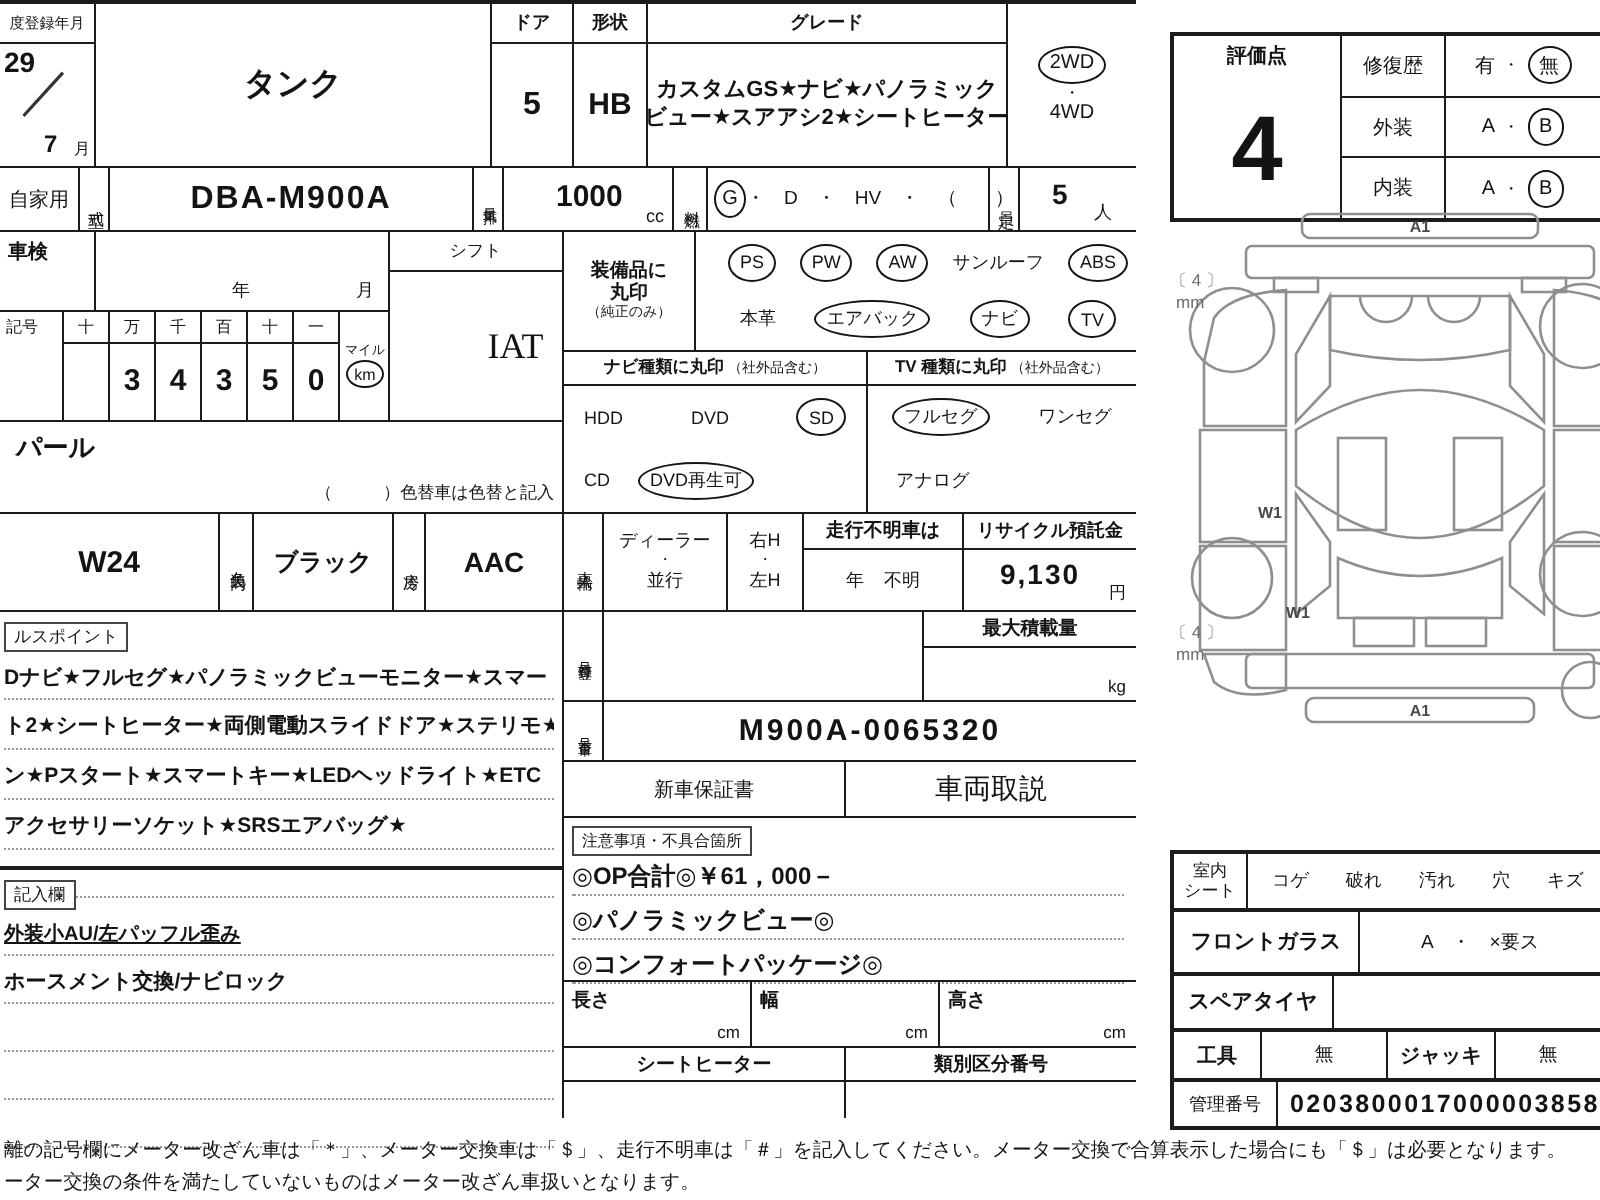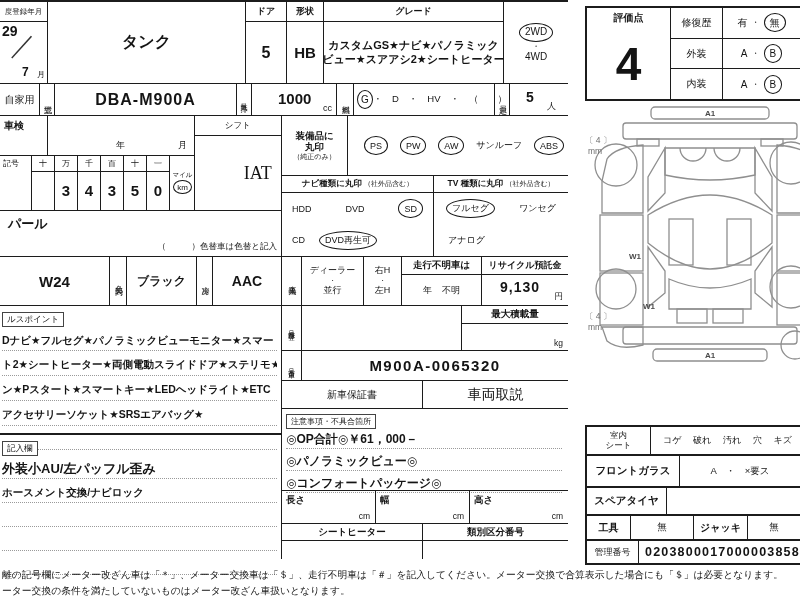--- a/index.html
+++ b/index.html
@@ -151,20 +151,26 @@
             <span style="font-size:7px;">（純正のみ）</span>
           </div>
           <div class="col" style="flex:1;padding:1px 4px;">
             <div class="r" style="flex:1;align-items:center;justify-content:space-between;">
               <span class="circ on" style="font-size:9px;">PS</span>
               <span class="circ on" style="font-size:9px;">PW</span>
               <span class="circ on" style="font-size:9px;">AW</span>
               <span style="font-size:9px;">サンルーフ</span>
               <span class="circ on" style="font-size:9px;">ABS</span>
             </div>
+            <div class="r" style="flex:1;align-items:center;justify-content:space-between;padding:0 6px;">
+              <span style="font-size:9px;">本革</span>
+              <span class="circ on" style="font-size:9px;">エアバック</span>
+              <span class="circ on" style="font-size:9px;">ナビ</span>
+              <span class="circ on" style="font-size:9px;">TV</span>
+            </div>
           </div>
         </div>
         <div class="r" style="flex:1;">
           <div class="col br" style="width:152px;">
             <div class="hd bb" style="height:17px;gap:2px;">
               <span style="font-weight:bold;font-size:8.5px;">ナビ種類に丸印</span>
               <span style="font-size:7px;">（社外品含む）</span>
             </div>
             <div class="r" style="flex:1;align-items:center;justify-content:space-between;padding:0 10px;">
               <span style="font-size:9px;">HDD</span>
@@ -236,21 +242,21 @@
         <div style="height:127px;position:relative;padding:2px 4px 0 2px;">
           <span class="chip">ルスポイント</span>
           <div class="dotline pv" style="height:24px;line-height:26px;font-size:10.5px;white-space:nowrap;overflow:hidden;">Dナビ★フルセグ★パノラミックビューモニター★スマートア</div>
           <div class="dotline pv" style="height:25px;line-height:27px;font-size:10.5px;white-space:nowrap;overflow:hidden;">ト2★シートヒーター★両側電動スライドドア★ステリモ★ク</div>
           <div class="dotline pv" style="height:25px;line-height:27px;font-size:10.5px;white-space:nowrap;overflow:hidden;">ン★Pスタート★スマートキー★LEDヘッドライト★ETC</div>
           <div class="dotline pv" style="height:25px;line-height:27px;font-size:10.5px;white-space:nowrap;overflow:hidden;">アクセサリーソケット★SRSエアバッグ★</div>
           <div class="dotline" style="height:24px;"></div>
         </div>
         <div class="bt" style="flex:1;position:relative;padding:2px 4px 0 2px;border-top-width:2px;">
           <span class="chip">記入欄</span>
-          <div class="dotline pv" style="height:23px;line-height:25px;font-size:13px;white-space:nowrap;overflow:hidden;">外装小AU/左パッフル歪み</div>
+          <div class="dotline pv" style="height:23px;line-height:25px;font-size:10px;white-space:nowrap;overflow:hidden;text-decoration:underline;">外装小AU/左パッフル歪み</div>
           <div class="dotline pv" style="height:24px;line-height:26px;font-size:10.5px;white-space:nowrap;overflow:hidden;">ホースメント交換/ナビロック</div>
           <div class="dotline" style="height:24px;"></div>
           <div class="dotline" style="height:24px;"></div>
           <div class="dotline" style="height:24px;"></div>
         </div>
       </div>
 
       <div class="col" style="width:286px;">
         <div class="r bb" style="height:45px;">
           <div class="vlab br" style="width:20px;font-size:7px;">登録番号</div>
@@ -297,21 +303,21 @@
           </div>
           <div class="r" style="flex:1;">
             <div class="br" style="width:141px;"></div>
             <div style="flex:1;"></div>
           </div>
         </div>
       </div>
     </div>
   </div>
 
-  <div class="abs r" style="left:585px;top:6px;width:215px;height:95px;border:2px solid #1c1c1c;border-right:none;">
+  <div class="abs r" style="left:585px;top:16px;width:215px;height:95px;border:2px solid #1c1c1c;border-right:none;">
     <div class="col" style="width:84px;border-right:1.5px solid #1c1c1c;">
       <div class="hd" style="height:20px;font-weight:bold;font-size:10px;">評価点</div>
       <div class="cen pv" style="flex:1;font-size:46px;line-height:1;">4</div>
     </div>
     <div class="col" style="flex:1;">
       <div class="r bb" style="flex:1;">
         <div class="cen br" style="width:52px;font-size:10px;">修復歴</div>
         <div class="r cen" style="flex:1;gap:4px;">
           <span style="font-size:10px;">有</span>
           <span style="font-size:8px;">・</span>
@@ -393,21 +399,21 @@
         <text x="0" y="42">〔 4 〕</text>
         <text x="3" y="53">mm</text>
         <text x="0" y="218">〔 4 〕</text>
         <text x="3" y="229">mm</text>
       </g>
     </svg>
   </div>
 
   <div class="abs col" style="left:585px;top:425px;width:215px;height:140px;border:2px solid #1c1c1c;border-right:none;">
     <div class="r" style="height:27px;">
-      <div class="col cen br" style="width:64px;line-height:1.1;">
+      <div class="col cen br" style="width:37px;line-height:1.1;">
         <span style="font-size:8.5px;">室内</span>
         <span style="font-size:8.5px;">シート</span>
       </div>
       <div class="r" style="flex:1;align-items:center;justify-content:space-between;padding:0 8px 0 12px;">
         <span style="font-size:9px;">コゲ</span>
         <span style="font-size:9px;">破れ</span>
         <span style="font-size:9px;">汚れ</span>
         <span style="font-size:9px;">穴</span>
         <span style="font-size:9px;">キズ</span>
       </div>

